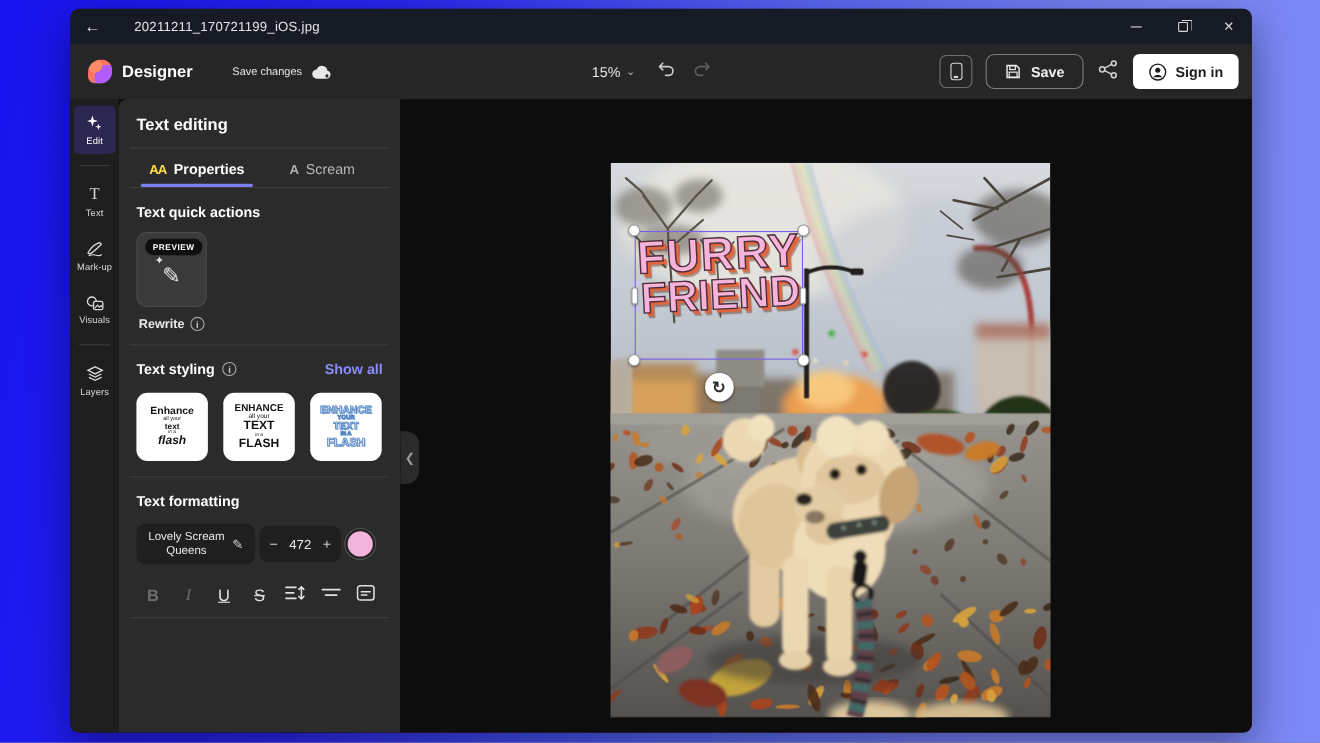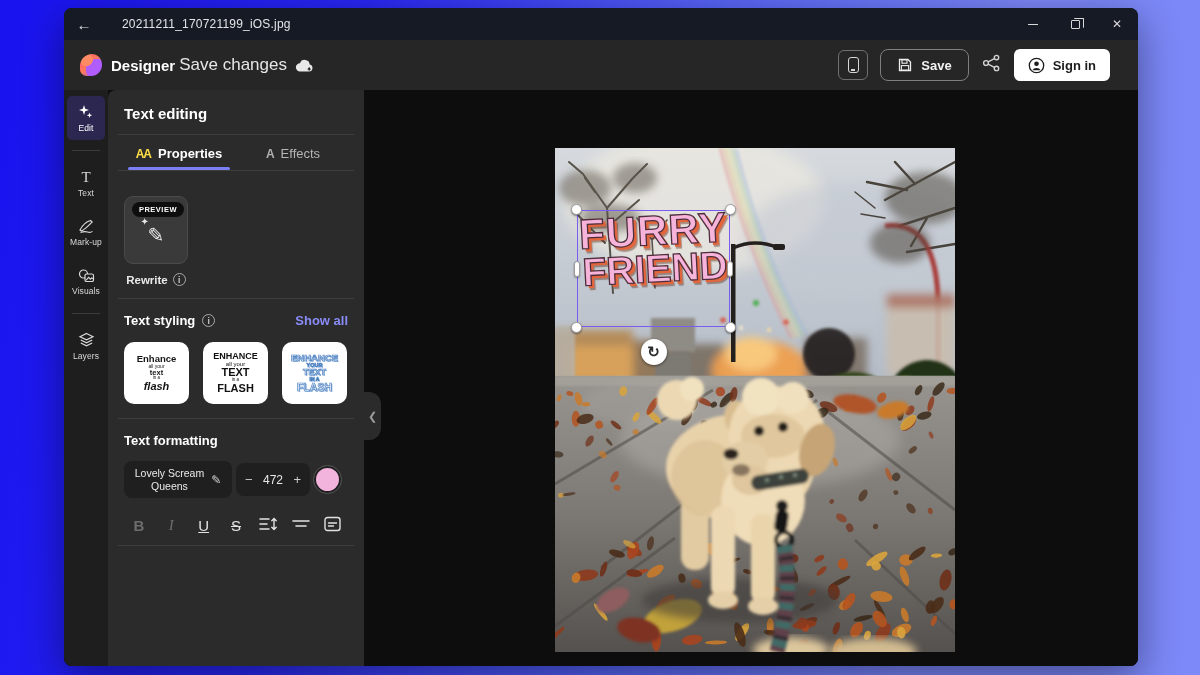--- a/index.html
+++ b/index.html
@@ -20,26 +20,26 @@
   .restore-glyph:before { content:""; position:absolute; left:2px; top:-3px; width:9px; height:9px; border:1px solid #d8d8d8; border-left:none; border-bottom:none; border-radius:1px; }
   .min-glyph { width:10px; height:1px; background:#d8d8d8; }
 
   
   .toolbar { height:50px; background:#262626; display:flex; align-items:center; position:relative; flex:0 0 auto; padding:0 12px; }
   .logo { width:22px; height:22px; border-radius:55% 45% 50% 30%; background:
      radial-gradient(circle at 28% 25%, #ff8a64 0 28%, transparent 30%),
      radial-gradient(circle at 75% 70%, #b05cff 0 45%, transparent 48%),
      linear-gradient(135deg,#ff4f7e 0%,#ff7a59 45%,#8b5bff 100%); margin-left:4px; }
   .app-name { color:#ffffff; font-size:15px; font-weight:bold; margin-left:9px; }
-  .save-status { color:#e6e6e6; font-size:17px; margin-left:4px; }
+  .save-status { color:#e6e6e6; font-size:10px; margin-left:36px; }
   .cloud-wrap { margin-left:8px; display:flex; align-items:center; }
   .center-group { position:absolute; left:468px; top:0; height:50px; display:flex; align-items:center; gap:14px; }
   .zoom-select { color:#e6e6e6; font-size:13px; display:flex; align-items:center; gap:5px; padding:4px 6px; border-radius:4px; }
   .zoom-chev { color:#b9b9b9; font-size:10px; }
-  .right-group { position:absolute; right:28px; top:0; height:50px; display:flex; align-items:center; gap:12px; }
+  .right-group { position:absolute; right:12px; top:0; height:50px; display:flex; align-items:center; gap:12px; }
   .icon-btn { width:30px; height:30px; border:1px solid #707070; border-radius:6px; display:flex; align-items:center; justify-content:center; }
   .device-glyph { width:11px; height:16px; border:1.4px solid #d6d6d6; border-radius:3px; position:relative; }
   .device-glyph:after { content:""; position:absolute; bottom:1.5px; left:2.5px; right:2.5px; height:1.4px; background:#d6d6d6; }
   .save-btn { height:32px; border:1px solid #7e7e7e; border-radius:8px; padding:0 16px; display:flex; align-items:center; gap:8px; color:#f2f2f2; font-size:13px; font-weight:600; background:transparent; }
   .signin-btn { height:32px; background:#ffffff; border-radius:6px; padding:0 14px; display:flex; align-items:center; gap:8px; color:#1c1c1c; font-size:13px; font-weight:600; }
 
   
   .main { flex:1; display:flex; min-height:0; background:#0d0d0d; }
 
   .sidebar { width:44px; background:#1e1e1e; flex:0 0 auto; display:flex; flex-direction:column; align-items:center; padding-top:6px; }
@@ -154,20 +154,36 @@
     <div class="logo"></div>
     <div class="app-name">Designer</div>
     <div class="save-status">Save changes</div>
     <div class="cloud-wrap">
       <svg width="19" height="15" viewBox="0 0 19 15">
           <path d="M5 13.5h9a3.6 3.6 0 0 0 .7-7.1A5 5 0 0 0 5 5.2 3.9 3.9 0 0 0 5 13.5z" fill="#e8e8e8"></path>
           <path d="M12.2 11.5 l2-2.4 2 2.4 z M13.4 9.8h1.6v2.6h-1.6z" fill="#262626"></path>
         </svg>
     </div>
 
+    <div class="center-group">
+      <div class="zoom-select">
+        <span>15%</span>
+        <span class="zoom-chev">⌄</span>
+      </div>
+      <div>
+        <svg width="18" height="18" viewBox="0 0 18 18">
+            <path d="M5.5 3.5 2.5 6.5 5.5 9.5 M2.8 6.5h8a4 4 0 1 1 0 8H8" fill="none" stroke="#c9c9c9" stroke-width="1.5" stroke-linecap="round" stroke-linejoin="round"></path>
+          </svg>
+      </div>
+      <div>
+        <svg width="18" height="18" viewBox="0 0 18 18">
+            <path d="M12.5 3.5 15.5 6.5 12.5 9.5 M15.2 6.5h-8a4 4 0 1 0 0 8H10" fill="none" stroke="#5d5d5d" stroke-width="1.5" stroke-linecap="round" stroke-linejoin="round"></path>
+          </svg>
+      </div>
+    </div>
 
     <div class="right-group">
       <div class="icon-btn">
         <span class="device-glyph"></span>
       </div>
       <div class="save-btn">
         <svg width="16" height="16" viewBox="0 0 16 16">
             <path d="M2.5 2.5h8.4l2.6 2.6v8.4h-11z" fill="none" stroke="#ededed" stroke-width="1.3"></path>
             <rect x="5" y="2.8" width="5" height="3.4" fill="none" stroke="#ededed" stroke-width="1.1"></rect>
             <rect x="4.4" y="8.6" width="7.2" height="4.6" fill="none" stroke="#ededed" stroke-width="1.1"></rect>
@@ -245,26 +261,27 @@
     <div class="panel">
       <div class="panel-title">Text editing</div>
       <div class="divider"></div>
       <div class="tabs">
         <div class="tab active">
           <span class="tab-ic">AA</span>
           <span>Properties</span>
         </div>
         <div class="tab">
           <span class="tab-ic fx">A</span>
-          <span>Effects</span>
+          <span>Scream</span>
         </div>
       </div>
       <div class="divider"></div>
 
       <div class="qa-section">
+        <div class="sec-head">Text quick actions</div>
         <div class="qa-card">
           <span class="preview-badge">PREVIEW</span>
           <span class="qa-icon">✎<span class="spark">✦</span></span>
         </div>
         <div class="rewrite-row">
           <span>Rewrite</span>
           <span class="info-i">i</span>
         </div>
       </div>
       <div class="divider"></div>

